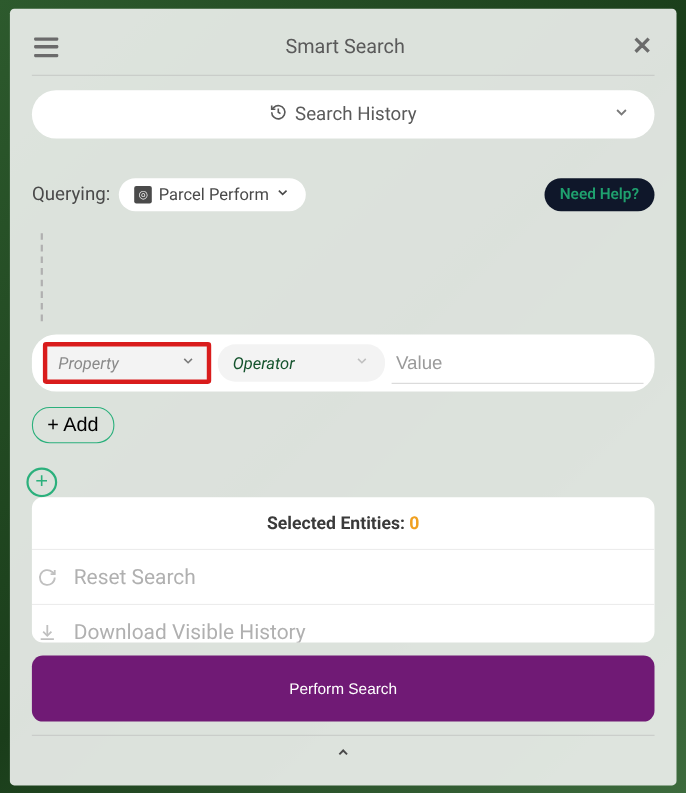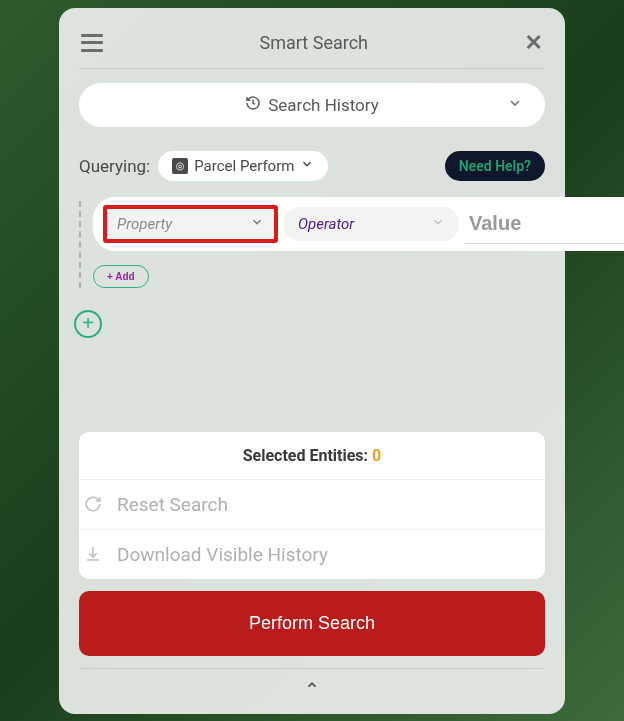--- a/index.html
+++ b/index.html
@@ -7,24 +7,24 @@
       width: 624px;
       height: 721px;
       font-family: -apple-system, BlinkMacSystemFont, "Segoe UI", Roboto, Arial, sans-serif;
       background: linear-gradient(135deg, #2d5a2d 0%, #1a3d1a 50%, #3d6b3d 100%);
       display: flex;
       align-items: center;
       justify-content: center;
       overflow: hidden;
     }
     .panel {
-      width: 506px;
+      width: 606px;
       height: 706px;
       background: rgba(235, 238, 235, 0.93);
-      border-radius: 16px;
+      border-radius: 4px;
       padding: 18px 20px;
       position: relative;
       display: flex;
       flex-direction: column;
     }
     .header {
       display: flex;
       align-items: center;
       justify-content: space-between;
       padding: 6px 2px 14px;
@@ -61,21 +61,21 @@
       margin: 0 0 14px;
     }
     .search-history {
       background: #fff;
       border-radius: 22px;
       padding: 12px 22px;
       display: flex;
       align-items: center;
       justify-content: center;
       position: relative;
-      margin-bottom: 24px;
+      margin-bottom: 36px;
       cursor: pointer;
     }
     .search-history .chevron {
       position: absolute;
       right: 22px;
     }
     .history-label {
       color: #5a5a5a;
       font-size: 17px;
       display: flex;
@@ -127,20 +127,21 @@
       padding: 7px 14px;
       color: #1fa06e;
       font-weight: 600;
       font-size: 14px;
       cursor: pointer;
     }
     .query-builder {
       display: flex;
       gap: 12px;
       margin-bottom: 14px;
+      flex-direction: column;
     }
     .rail {
       width: 18px;
       display: flex;
       flex-direction: column;
       align-items: center;
       padding-top: 4px;
     }
     .dashed-line {
       flex: 1;
@@ -194,49 +195,48 @@
       border-radius: 16px;
       padding: 8px 14px;
       display: flex;
       align-items: center;
       justify-content: space-between;
       width: 175px;
       background: #f3f3f3;
       cursor: pointer;
     }
     .operator-select .placeholder {
-      color: #4c1d95;
+      color: #14532d;
       font-style: italic;
       font-size: 15px;
     }
     .value-input {
       flex: 1;
       border: none;
       border-bottom: 1px solid #d8d8d8;
       padding: 8px 4px;
-      font-size: 20px;
+      font-size: 17px;
       color: #5a5a5a;
       background: transparent;
       outline: none;
-      font-weight: bold;
     }
     .value-input::placeholder { color: #9a9a9a; }
     .chevron {
       display: inline-block;
       font-size: 13px;
       color: #7a7a7a;
     }
     .add-btn {
       border: 1.5px solid #2bb07c;
       background: transparent;
-      color: #a21caf;
+      color: #000000;
       border-radius: 16px;
       padding: 5px 13px;
-      font-size: 10px;
-      font-weight: 700;
+      font-size: 18px;
+      font-weight: 400;
       cursor: pointer;
     }
     .spacer { flex: 1; }
     .entities-box {
       background: #fff;
       border-radius: 10px;
       overflow: hidden;
       margin-bottom: 12px;
     }
     .entities-header {
@@ -266,26 +266,26 @@
     .action-item:last-child { border-bottom: none; }
     .action-icon {
       width: 20px;
       height: 20px;
       display: inline-flex;
       align-items: center;
       justify-content: center;
       color: #c0c0c0;
     }
     .perform-btn {
-      background: #b91c1c;
+      background: #701a75;
       color: #fff;
       border: none;
       border-radius: 10px;
       padding: 22px;
-      font-size: 18px;
+      font-size: 14px;
       font-weight: 500;
       cursor: pointer;
       width: 100%;
       margin-bottom: 12px;
     }
     .footer-divider {
       height: 1px;
       background: rgba(180,180,180,0.5);
       margin-bottom: 4px;
     }

